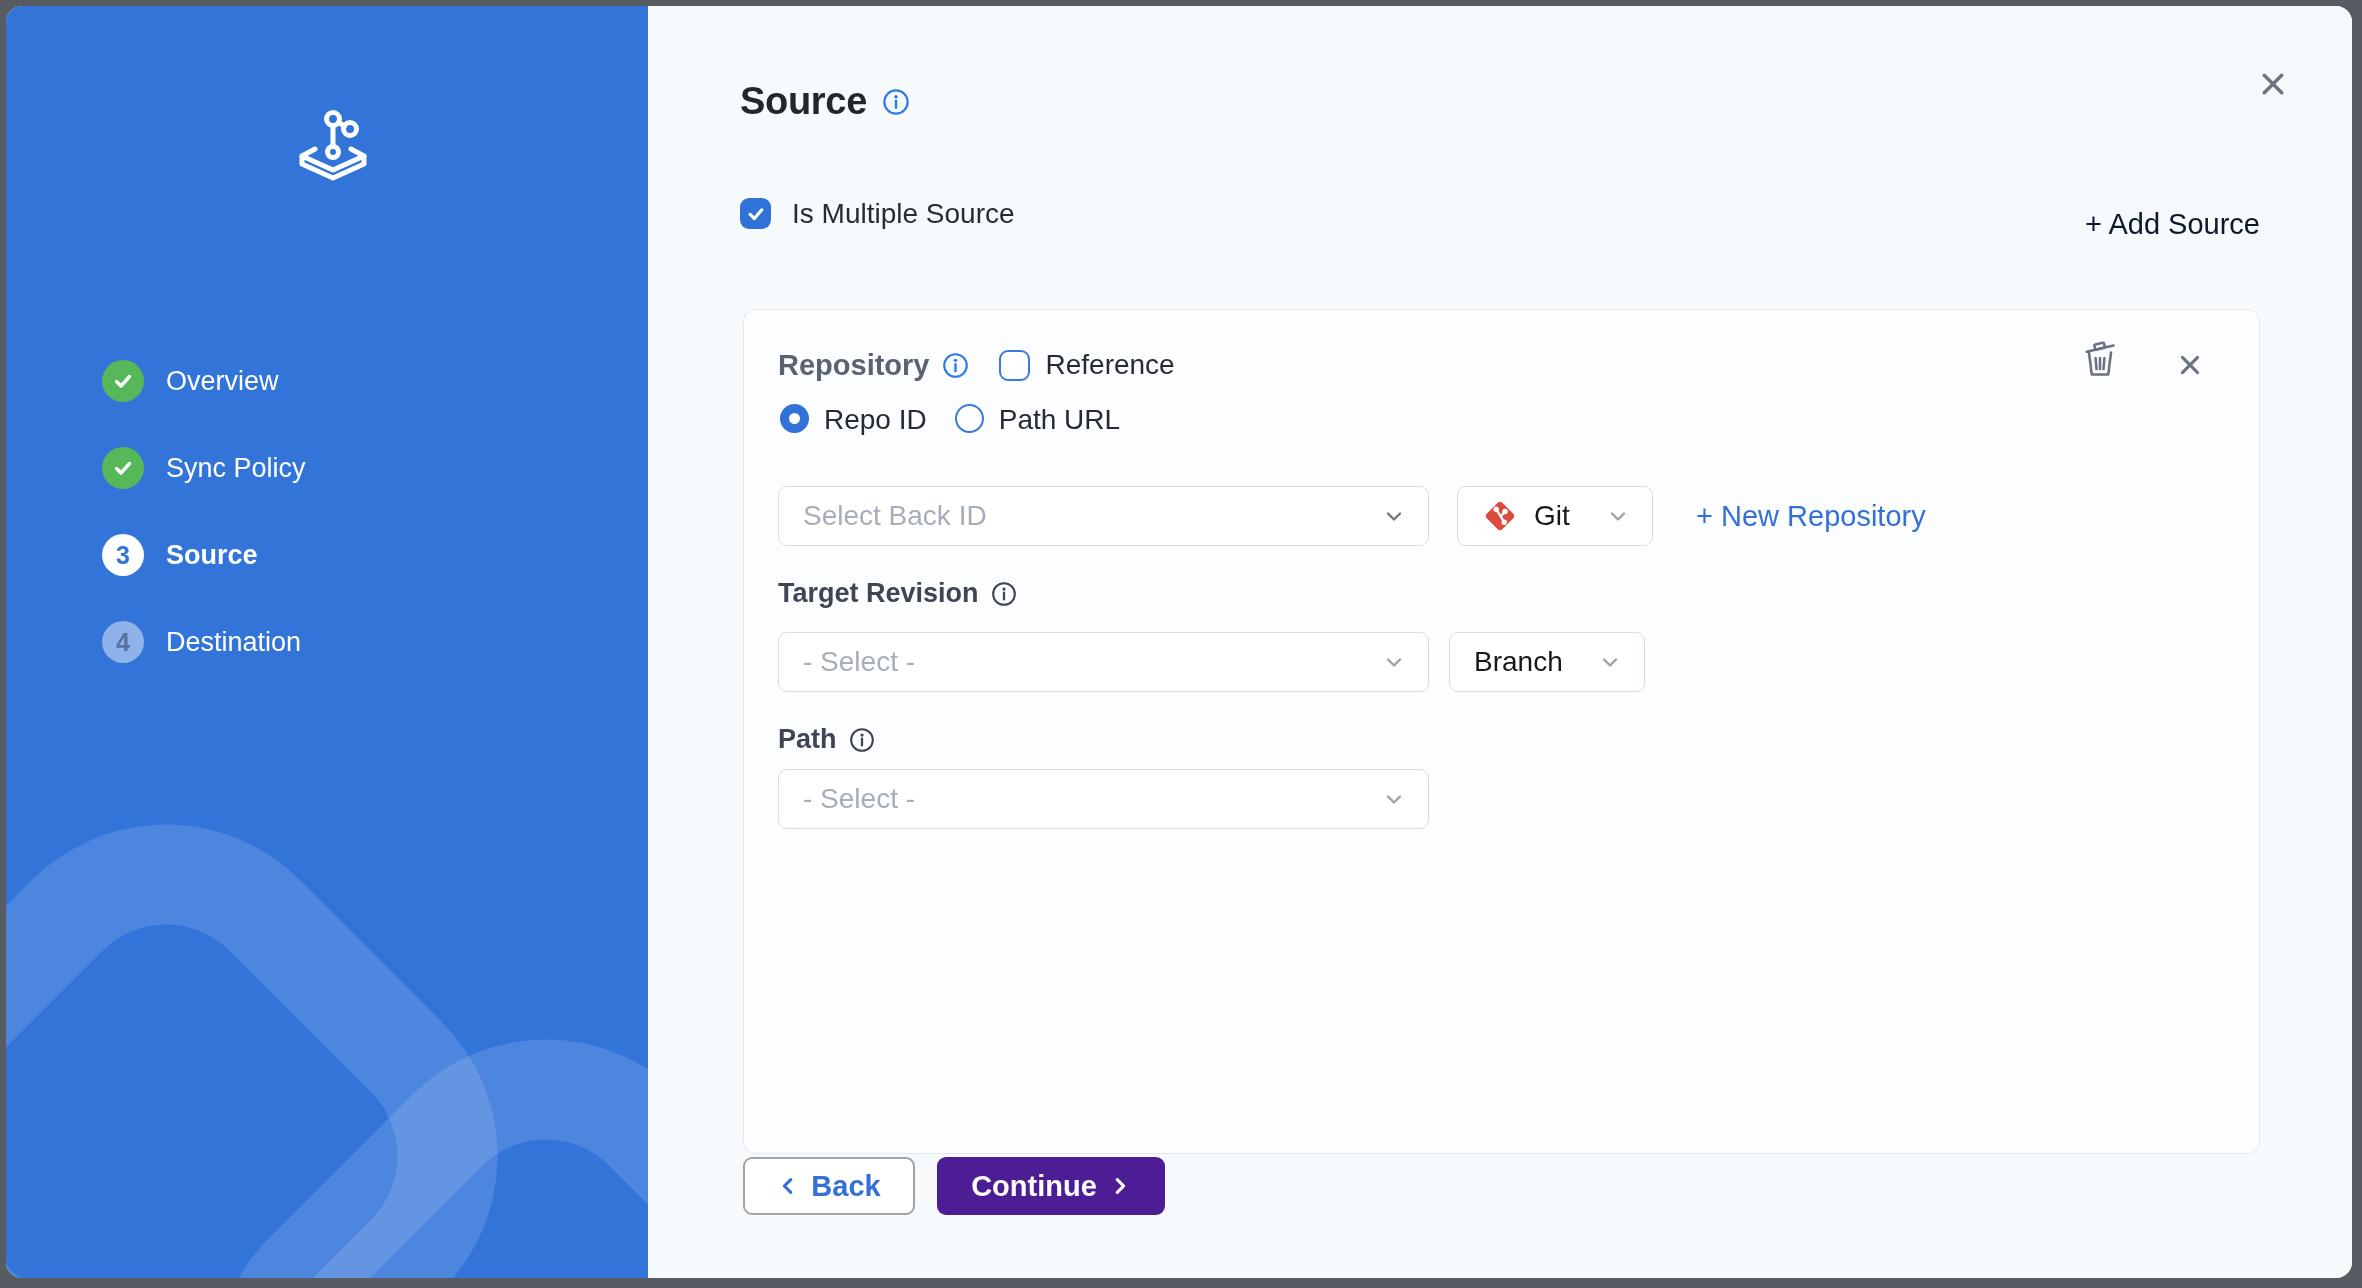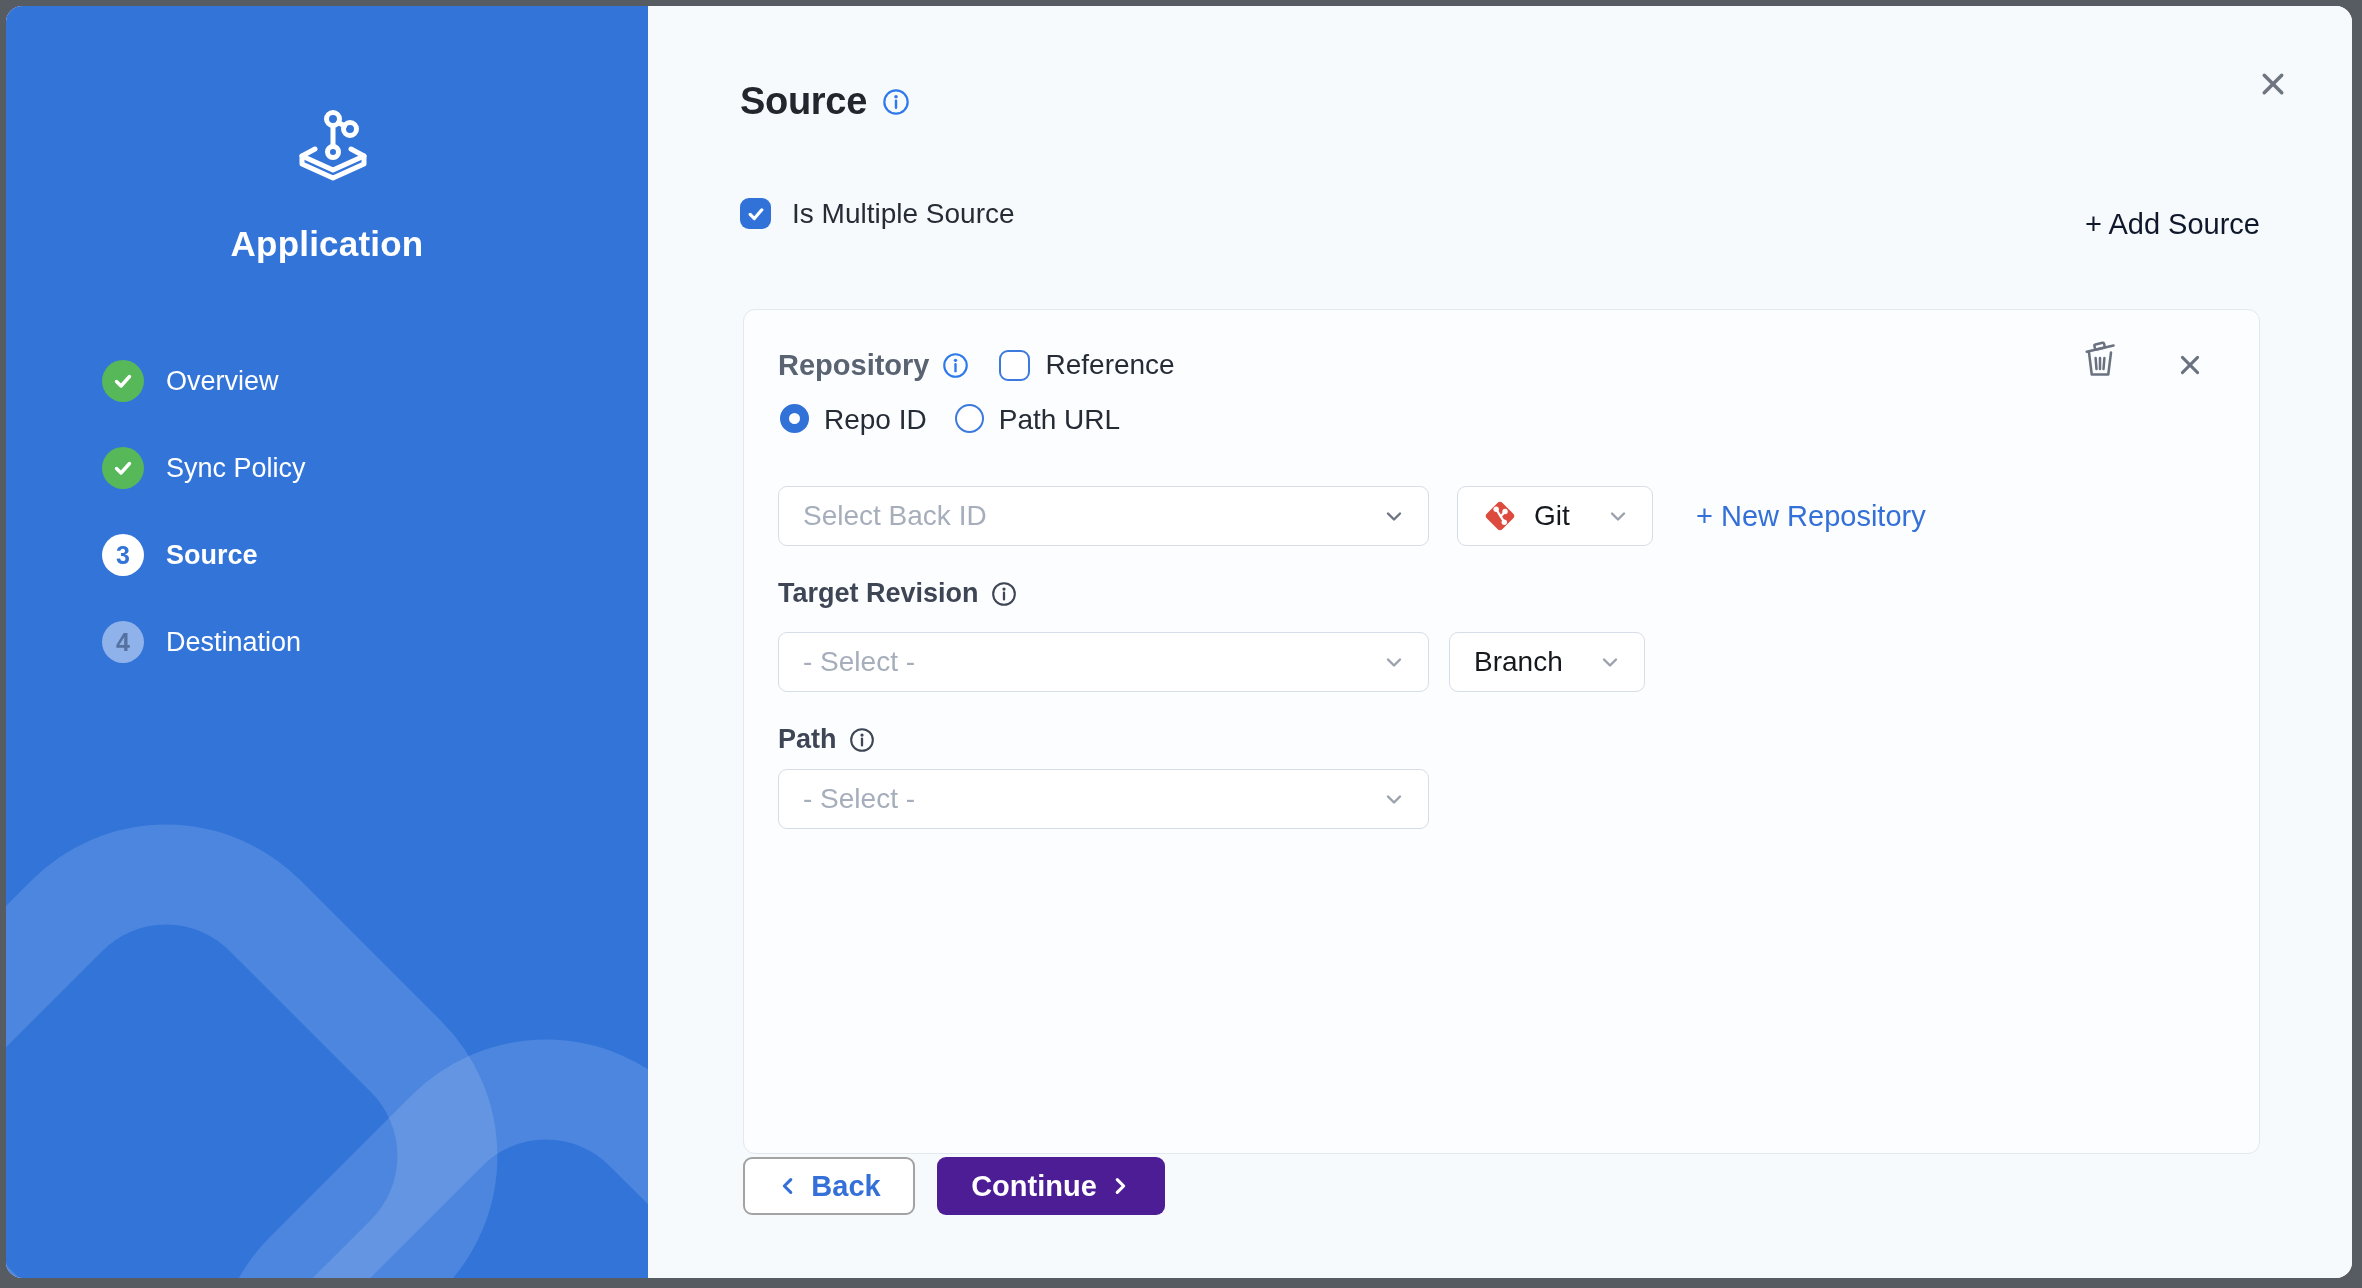--- a/index.html
+++ b/index.html
@@ -144,21 +144,20 @@
         <circle cx="41" cy="17" r="6.5"></circle>
         <circle cx="58" cy="27" r="6.5"></circle>
         <line x1="46.5" y1="20.5" x2="52.5" y2="24"></line>
         <line x1="41" y1="24" x2="41" y2="44"></line>
         <circle cx="41" cy="50" r="5.5"></circle>
         <path d="M23 47 L10 54 L41 68 L72 54 L59 47"></path>
         <path d="M10 54 L10 62 L41 76 L72 62 L72 54"></path>
       </svg>
     </div>
 
-    <div class="app-title">Application</div>
 
     <nav class="steps">
       <div class="step">
         <span class="step-circle done">
           <svg viewBox="0 0 24 24">
               <polyline points="5.5,12.5 10,17 18.5,7.5" fill="none" stroke="#ffffff" stroke-width="3.4" stroke-linecap="round" stroke-linejoin="round"></polyline>
             </svg>
         </span>
         <span class="step-label">Overview</span>
       </div>

